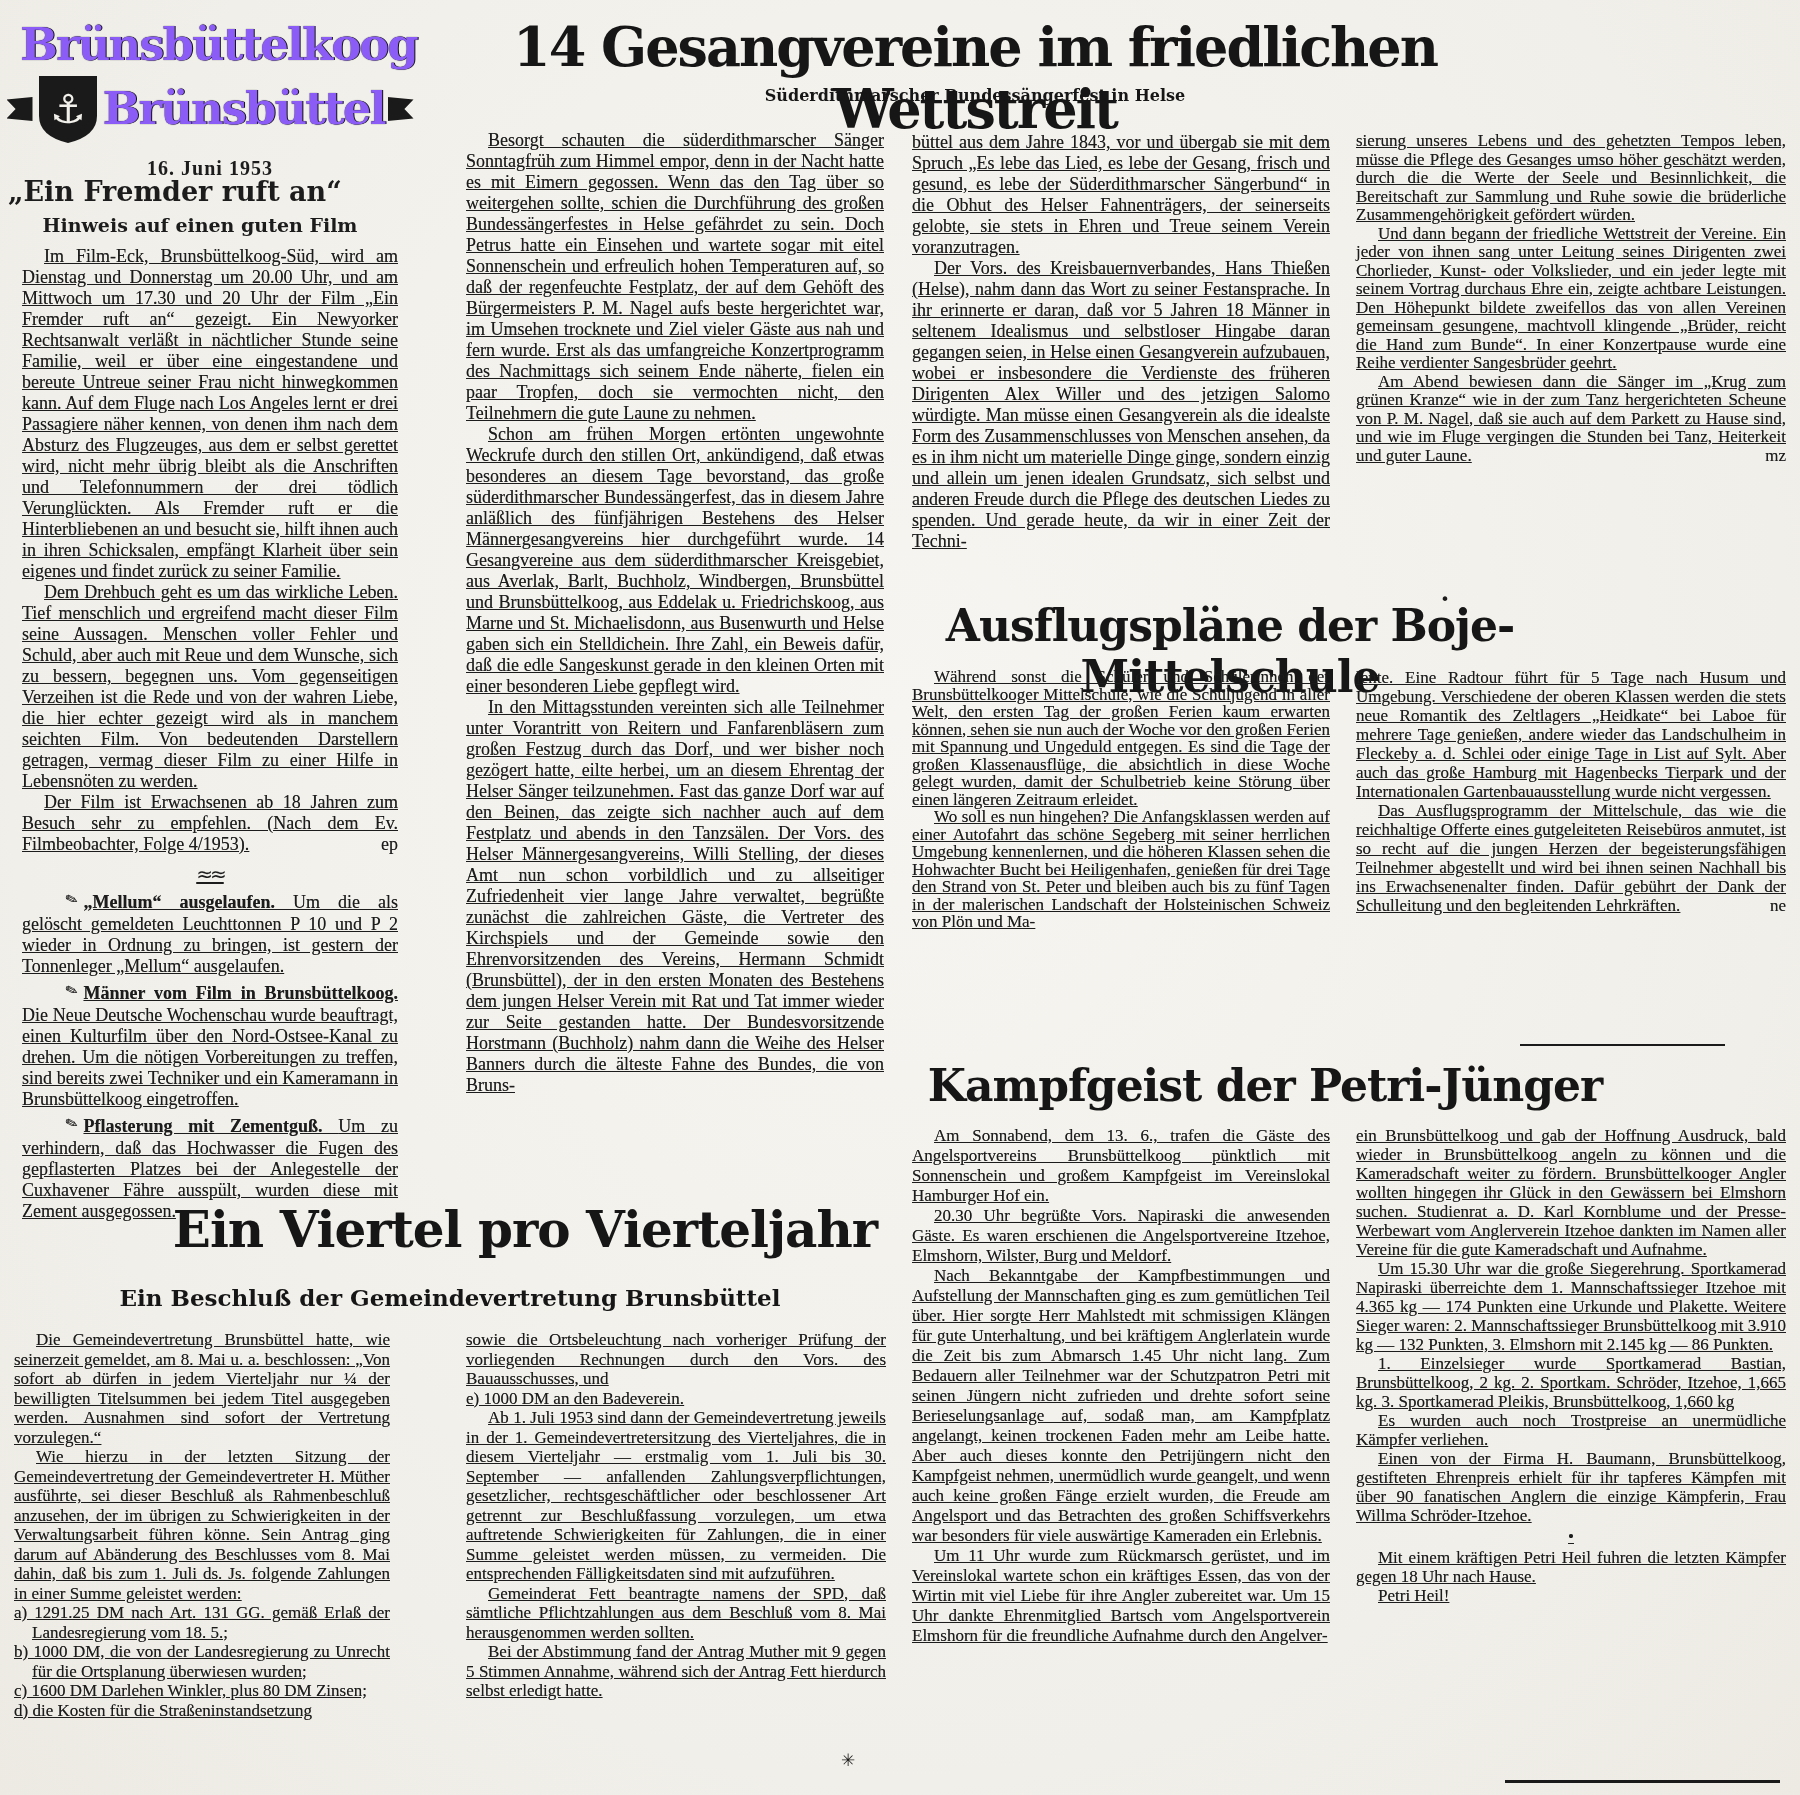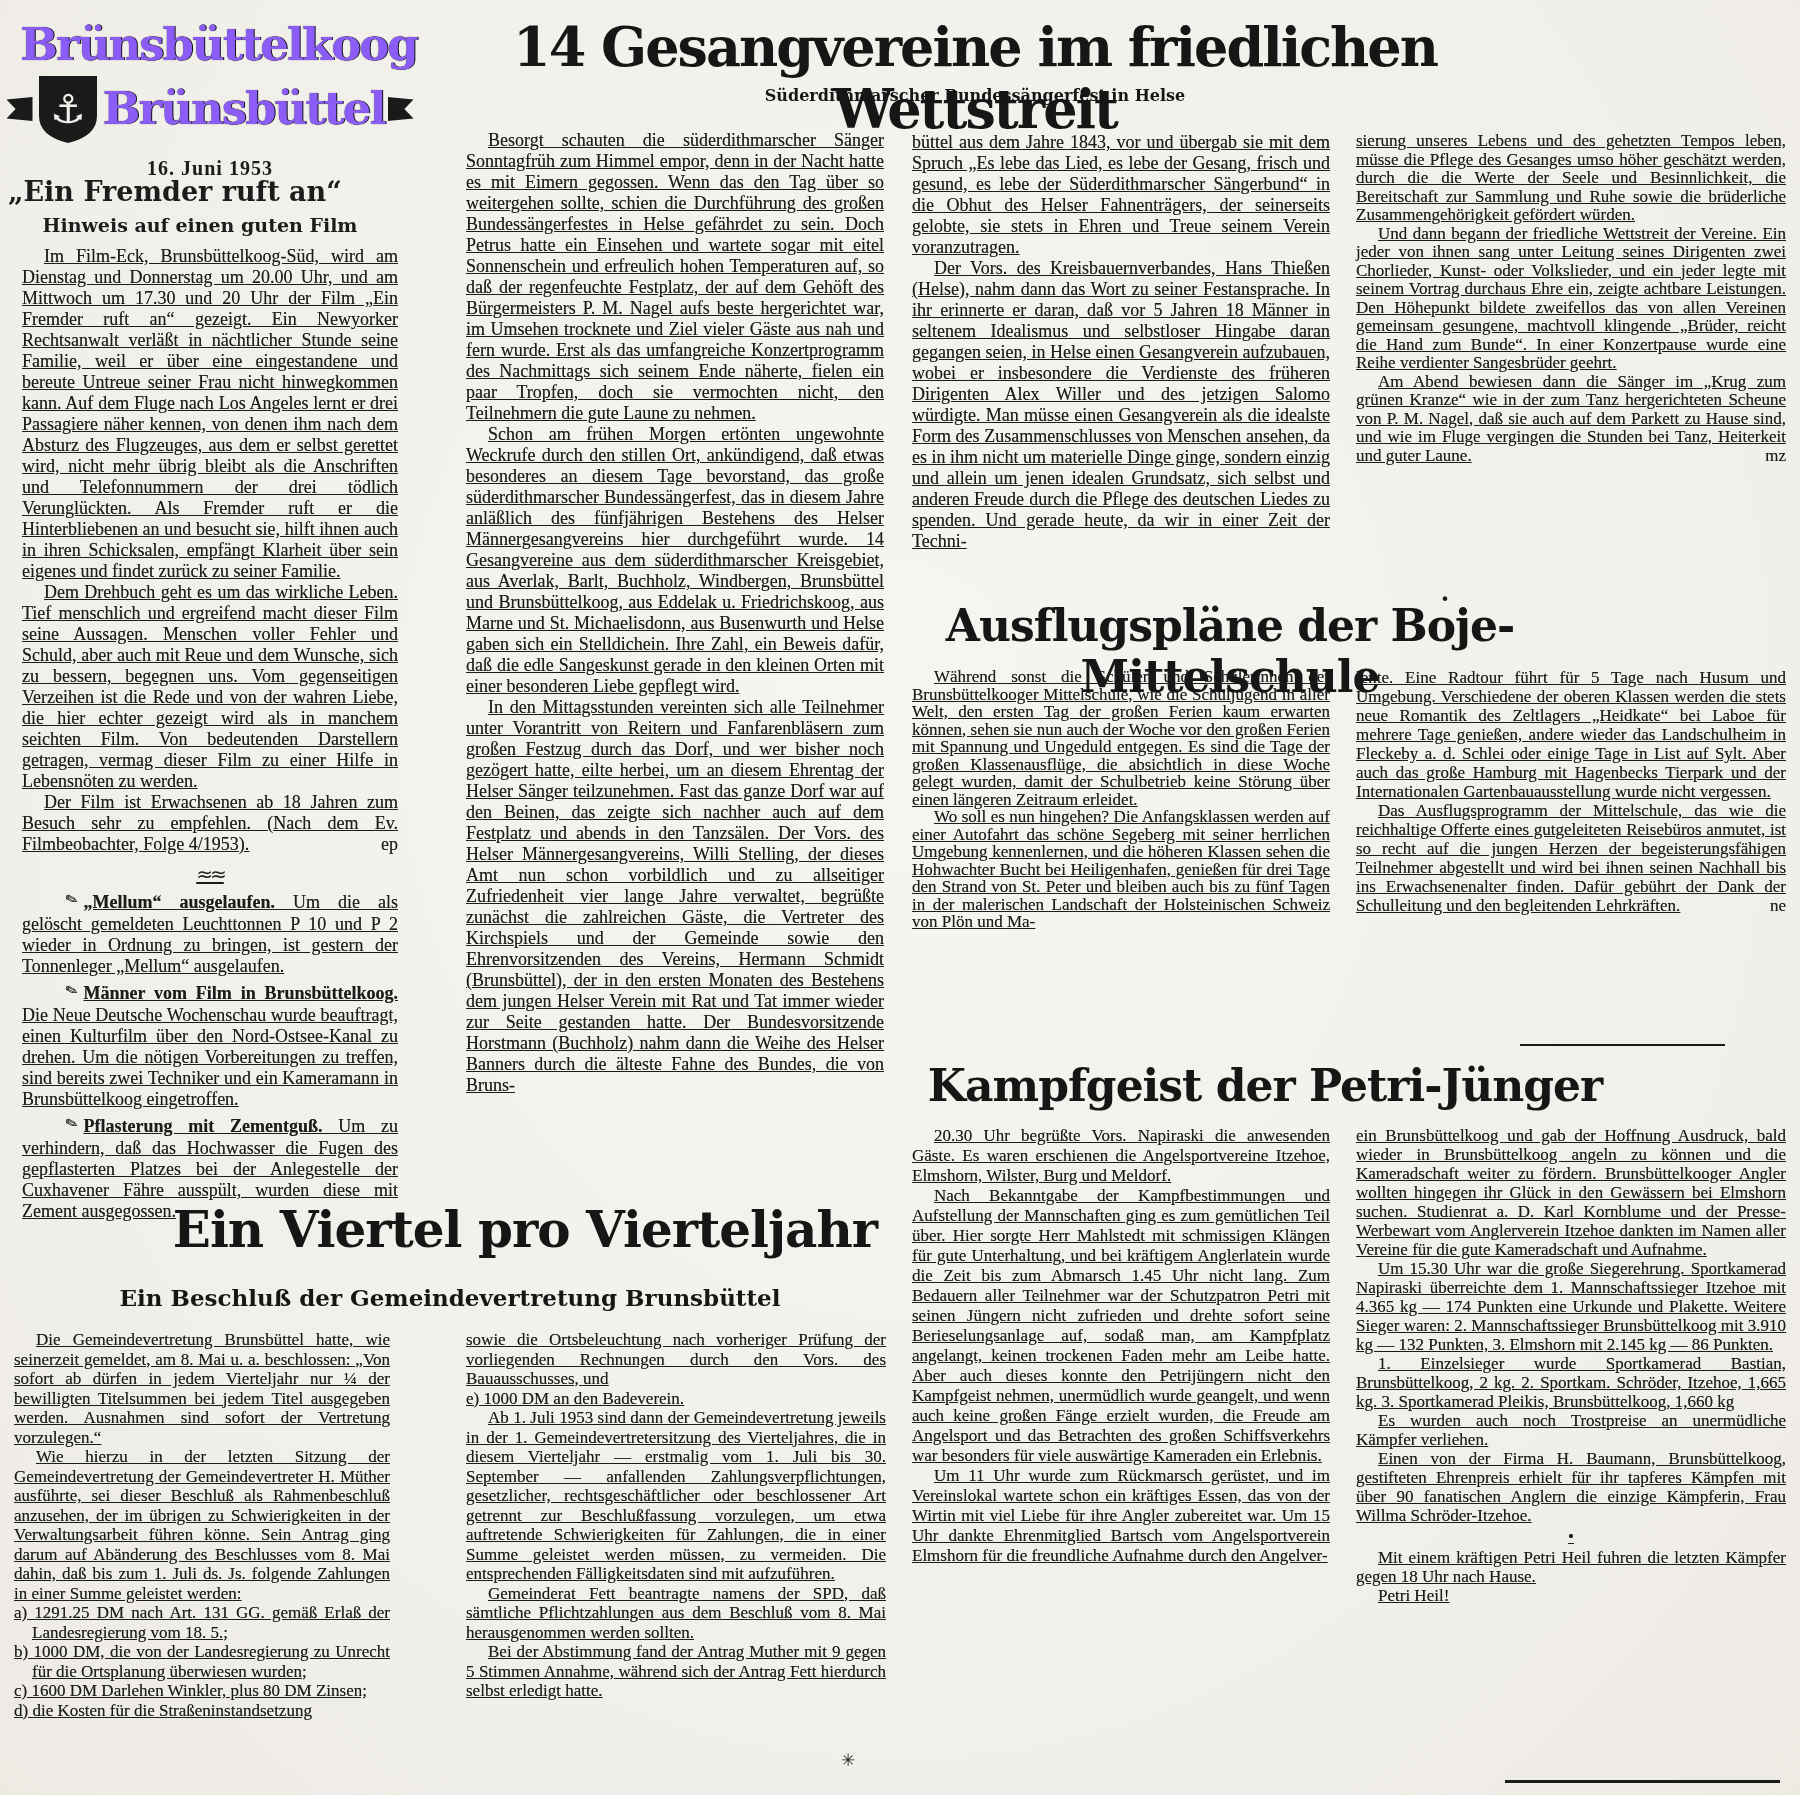--- a/index.html
+++ b/index.html
@@ -116,20 +116,21 @@
     <p>Wo soll es nun hingehen? Die Anfangsklassen werden auf einer Autofahrt das schöne Segeberg mit seiner herrlichen Umgebung kennenlernen, und die höheren Klassen sehen die Hohwachter Bucht bei Heiligenhafen, genießen für drei Tage den Strand von St. Peter und bleiben auch bis zu fünf Tagen in der malerischen Landschaft der Holsteinischen Schweiz von Plön und Ma-</p>
   </div>
 <div class="col" id="boje-b">
     <p class="noind">lente. Eine Radtour führt für 5 Tage nach Husum und Umgebung. Verschiedene der oberen Klassen werden die stets neue Romantik des Zeltlagers „Heidkate“ bei Laboe für mehrere Tage genießen, andere wieder das Landschulheim in Fleckeby a. d. Schlei oder einige Tage in List auf Sylt. Aber auch das große Hamburg mit Hagenbecks Tierpark und der Internationalen Gartenbauausstellung wurde nicht vergessen.</p>
     <p>Das Ausflugsprogramm der Mittelschule, das wie die reichhaltige Offerte eines gutgeleiteten Reisebüros anmutet, ist so recht auf die jungen Herzen der begeisterungsfähigen Teilnehmer abgestellt und wird bei ihnen seinen Nachhall bis ins Erwachsenenalter finden. Dafür gebührt der Dank der Schulleitung und den begleitenden Lehrkräften.<span class="sig">ne</span></p>
   </div>
 <div class="rule" style="left:1520px;top:1044px;width:205px;height:2px;"></div>
 
 <div class="hed" id="petri-hed">Kampfgeist der Petri-Jünger</div>
 <div class="col" id="petri-a">
+    <p>Am Sonnabend, dem 13. 6., trafen die Gäste des Angelsportvereins Brunsbüttelkoog pünktlich mit Sonnenschein und großem Kampfgeist im Vereinslokal Hamburger Hof ein.</p>
     <p>20.30 Uhr begrüßte Vors. Napiraski die anwesenden Gäste. Es waren erschienen die Angelsportvereine Itzehoe, Elmshorn, Wilster, Burg und Meldorf.</p>
     <p>Nach Bekanntgabe der Kampfbestimmungen und Aufstellung der Mannschaften ging es zum gemütlichen Teil über. Hier sorgte Herr Mahlstedt mit schmissigen Klängen für gute Unterhaltung, und bei kräftigem Anglerlatein wurde die Zeit bis zum Abmarsch 1.45 Uhr nicht lang. Zum Bedauern aller Teilnehmer war der Schutzpatron Petri mit seinen Jüngern nicht zufrieden und drehte sofort seine Berieselungsanlage auf, sodaß man, am Kampfplatz angelangt, keinen trockenen Faden mehr am Leibe hatte. Aber auch dieses konnte den Petrijüngern nicht den Kampfgeist nehmen, unermüdlich wurde geangelt, und wenn auch keine großen Fänge erzielt wurden, die Freude am Angelsport und das Betrachten des großen Schiffsverkehrs war besonders für viele auswärtige Kameraden ein Erlebnis.</p>
     <p>Um 11 Uhr wurde zum Rückmarsch gerüstet, und im Vereinslokal wartete schon ein kräftiges Essen, das von der Wirtin mit viel Liebe für ihre Angler zubereitet war. Um 15 Uhr dankte Ehrenmitglied Bartsch vom Angelsportverein Elmshorn für die freundliche Aufnahme durch den Angelver-</p>
   </div>
 <div class="col" id="petri-b">
     <p class="noind">ein Brunsbüttelkoog und gab der Hoffnung Ausdruck, bald wieder in Brunsbüttelkoog angeln zu können und die Kameradschaft weiter zu fördern. Brunsbüttelkooger Angler wollten hingegen ihr Glück in den Gewässern bei Elmshorn suchen. Studienrat a. D. Karl Kornblume und der Presse-Werbewart vom Anglerverein Itzehoe dankten im Namen aller Vereine für die gute Kameradschaft und Aufnahme.</p>
     <p>Um 15.30 Uhr war die große Siegerehrung. Sportkamerad Napiraski überreichte dem 1. Mannschaftssieger Itzehoe mit 4.365 kg — 174 Punkten eine Urkunde und Plakette. Weitere Sieger waren: 2. Mannschaftssieger Brunsbüttelkoog mit 3.910 kg — 132 Punkten, 3. Elmshorn mit 2.145 kg — 86 Punkten.</p>
     <p>1. Einzelsieger wurde Sportkamerad Bastian, Brunsbüttelkoog, 2 kg. 2. Sportkam. Schröder, Itzehoe, 1,665 kg. 3. Sportkamerad Pleikis, Brunsbüttelkoog, 1,660 kg</p>
     <p>Es wurden auch noch Trostpreise an unermüdliche Kämpfer verliehen.</p>
     <p>Einen von der Firma H. Baumann, Brunsbüttelkoog, gestifteten Ehrenpreis erhielt für ihr tapferes Kämpfen mit über 90 fanatischen Anglern die einzige Kämpferin, Frau Willma Schröder-Itzehoe.</p>

